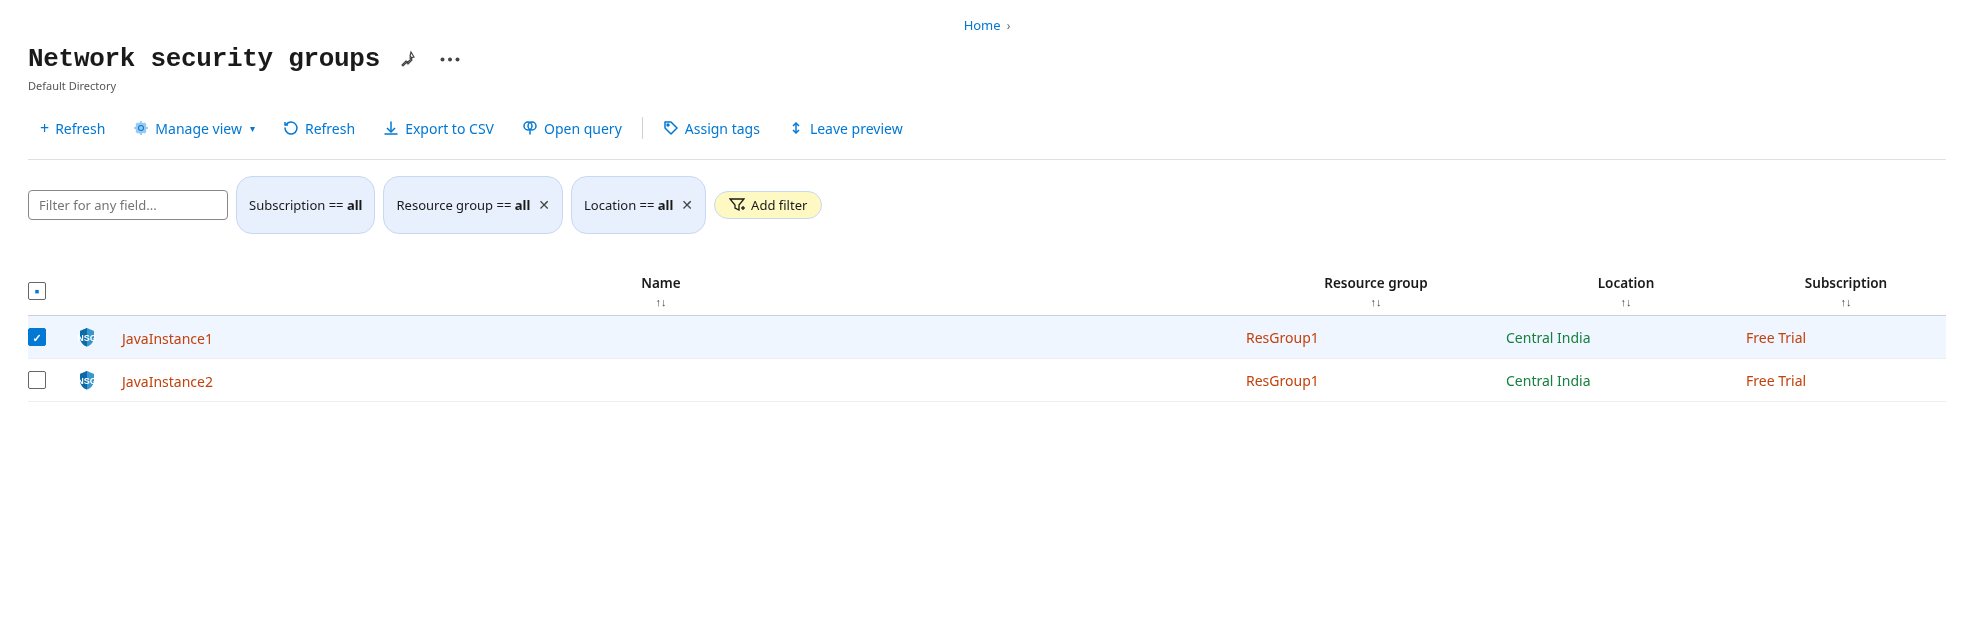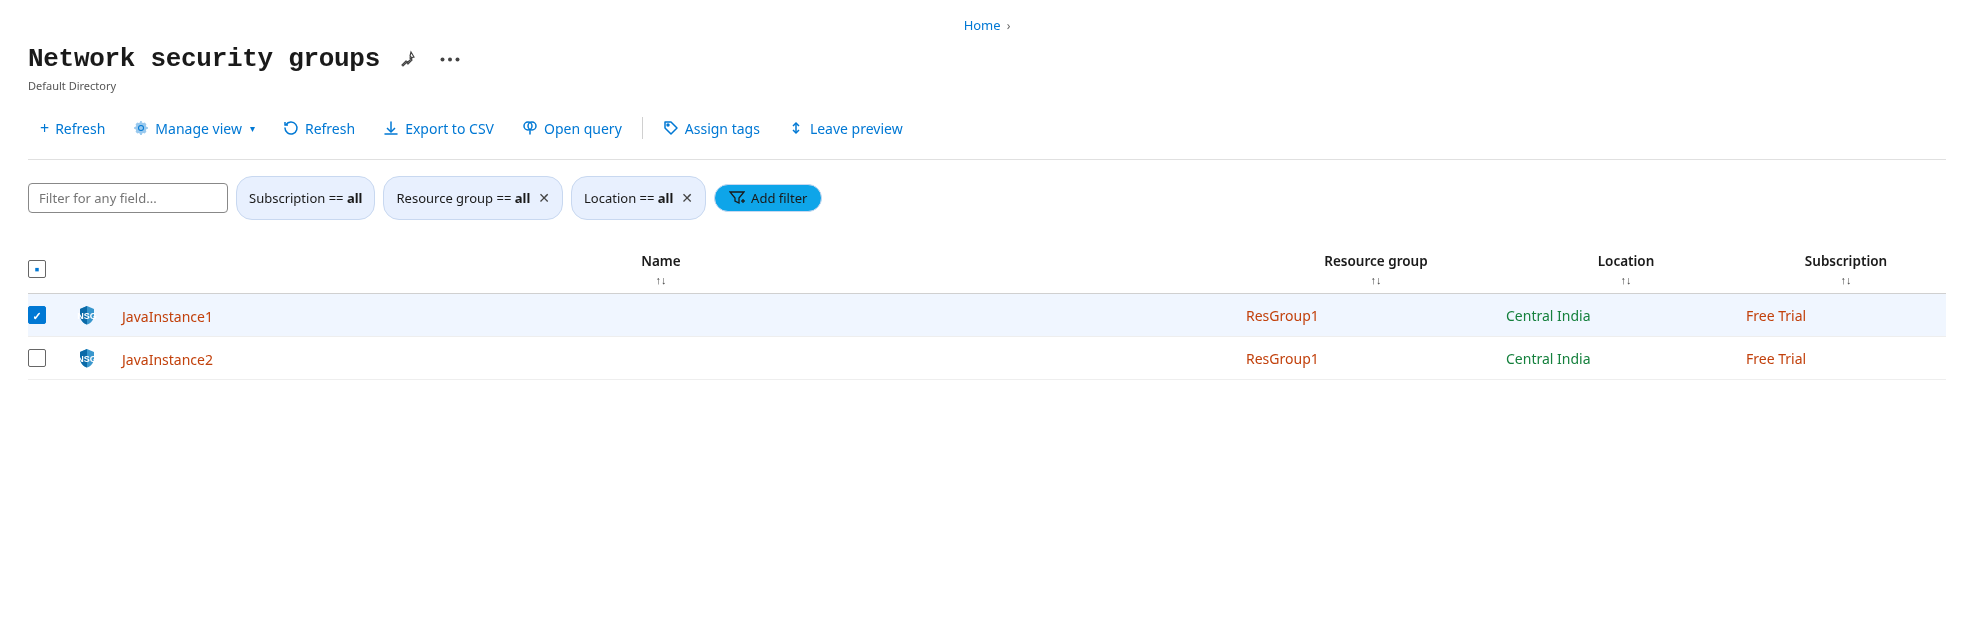--- a/index.html
+++ b/index.html
@@ -89,57 +89,57 @@
     .toolbar-separator {
       width: 1px;
       height: 22px;
       background: #d0d0d0;
       margin: 0 4px;
     }
     .filter-bar {
       display: flex;
       align-items: center;
       gap: 8px;
-      margin-bottom: 24px;
+      margin-bottom: 32px;
       flex-wrap: wrap;
     }
     .filter-input {
       border: 1px solid #888;
       border-radius: 4px;
       padding: 5px 10px;
       font-size: 13px;
       width: 200px;
       color: #555;
       font-family: inherit;
       outline: none;
     }
     .filter-chip {
       display: flex;
       align-items: center;
       gap: 6px;
       background: #e8f0fe;
       border: 1px solid #c8d8f0;
       border-radius: 16px;
-      padding: 12px 12px;
+      padding: 19px 12px;
       font-size: 13px;
       color: #1a1a1a;
       cursor: pointer;
     }
     .filter-chip .chip-close {
       cursor: pointer;
       color: #444;
       font-size: 14px;
       margin-left: 2px;
       line-height: 1;
     }
     .add-filter-btn {
       display: flex;
       align-items: center;
       gap: 6px;
-      background: #0ea5e9;
+      background: #fef9c3;
       border: 1px solid #c8d8f0;
       border-radius: 16px;
       padding: 4px 14px;
       font-size: 13px;
       color: #1a1a1a;
       cursor: pointer;
       font-family: inherit;
     }
     .table-container {
       width: 100%;

